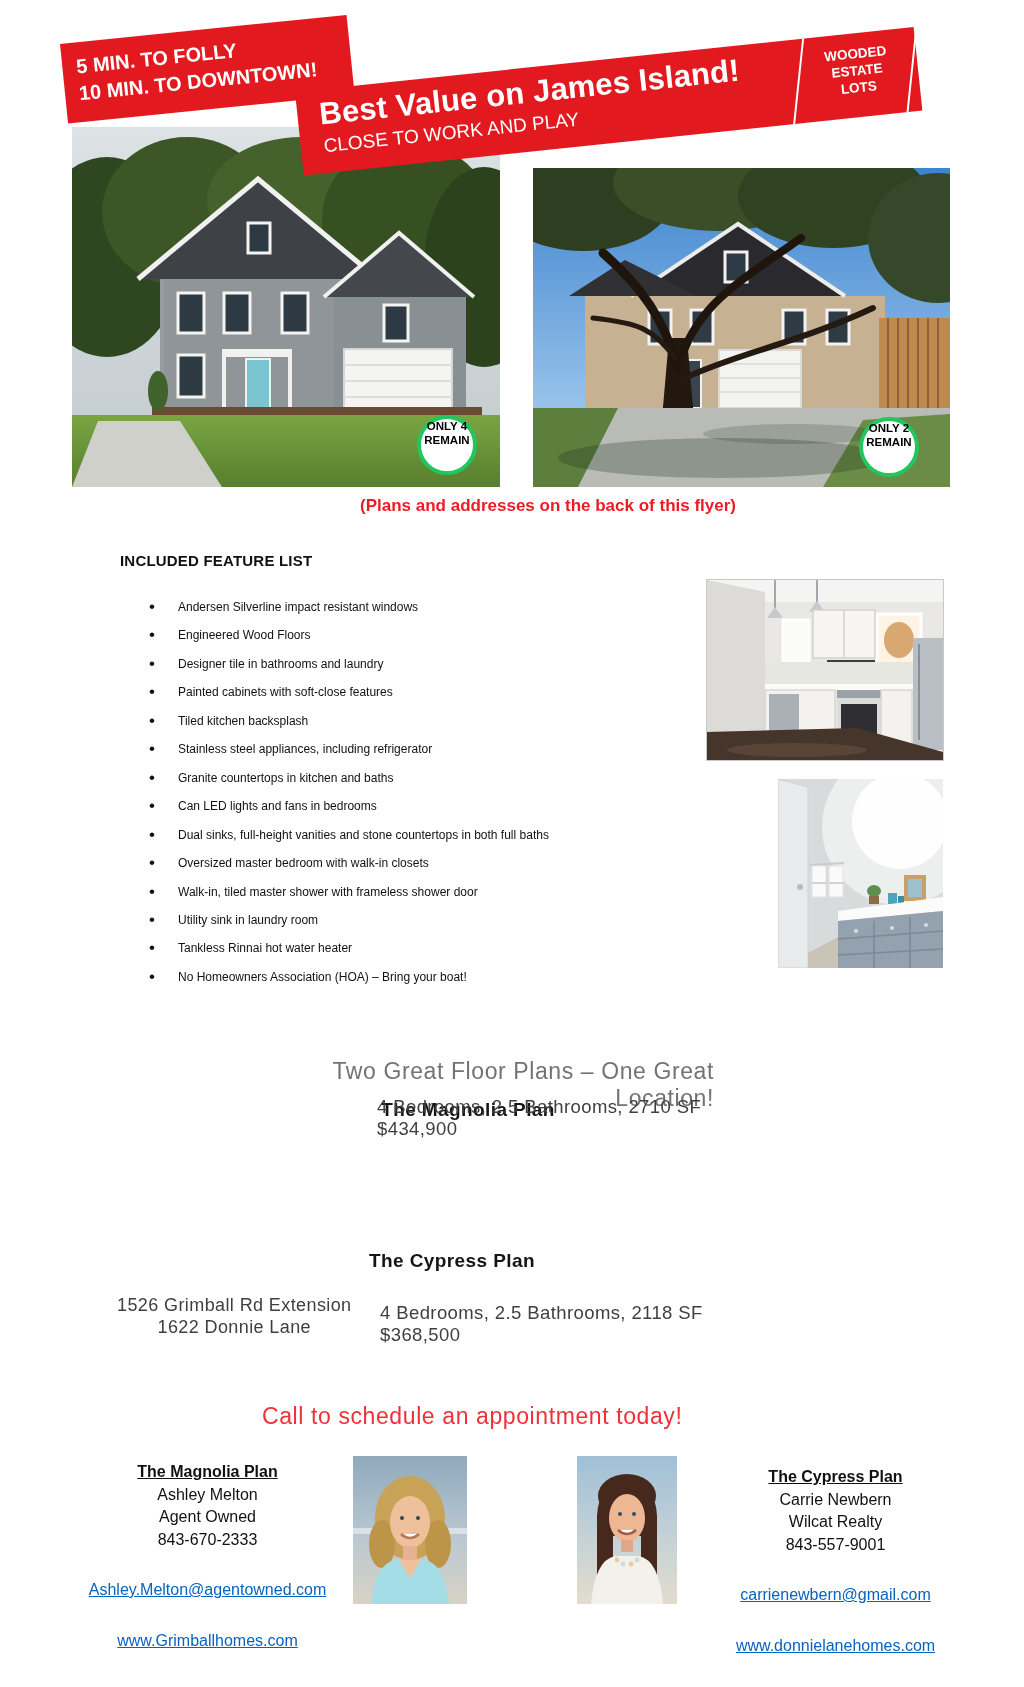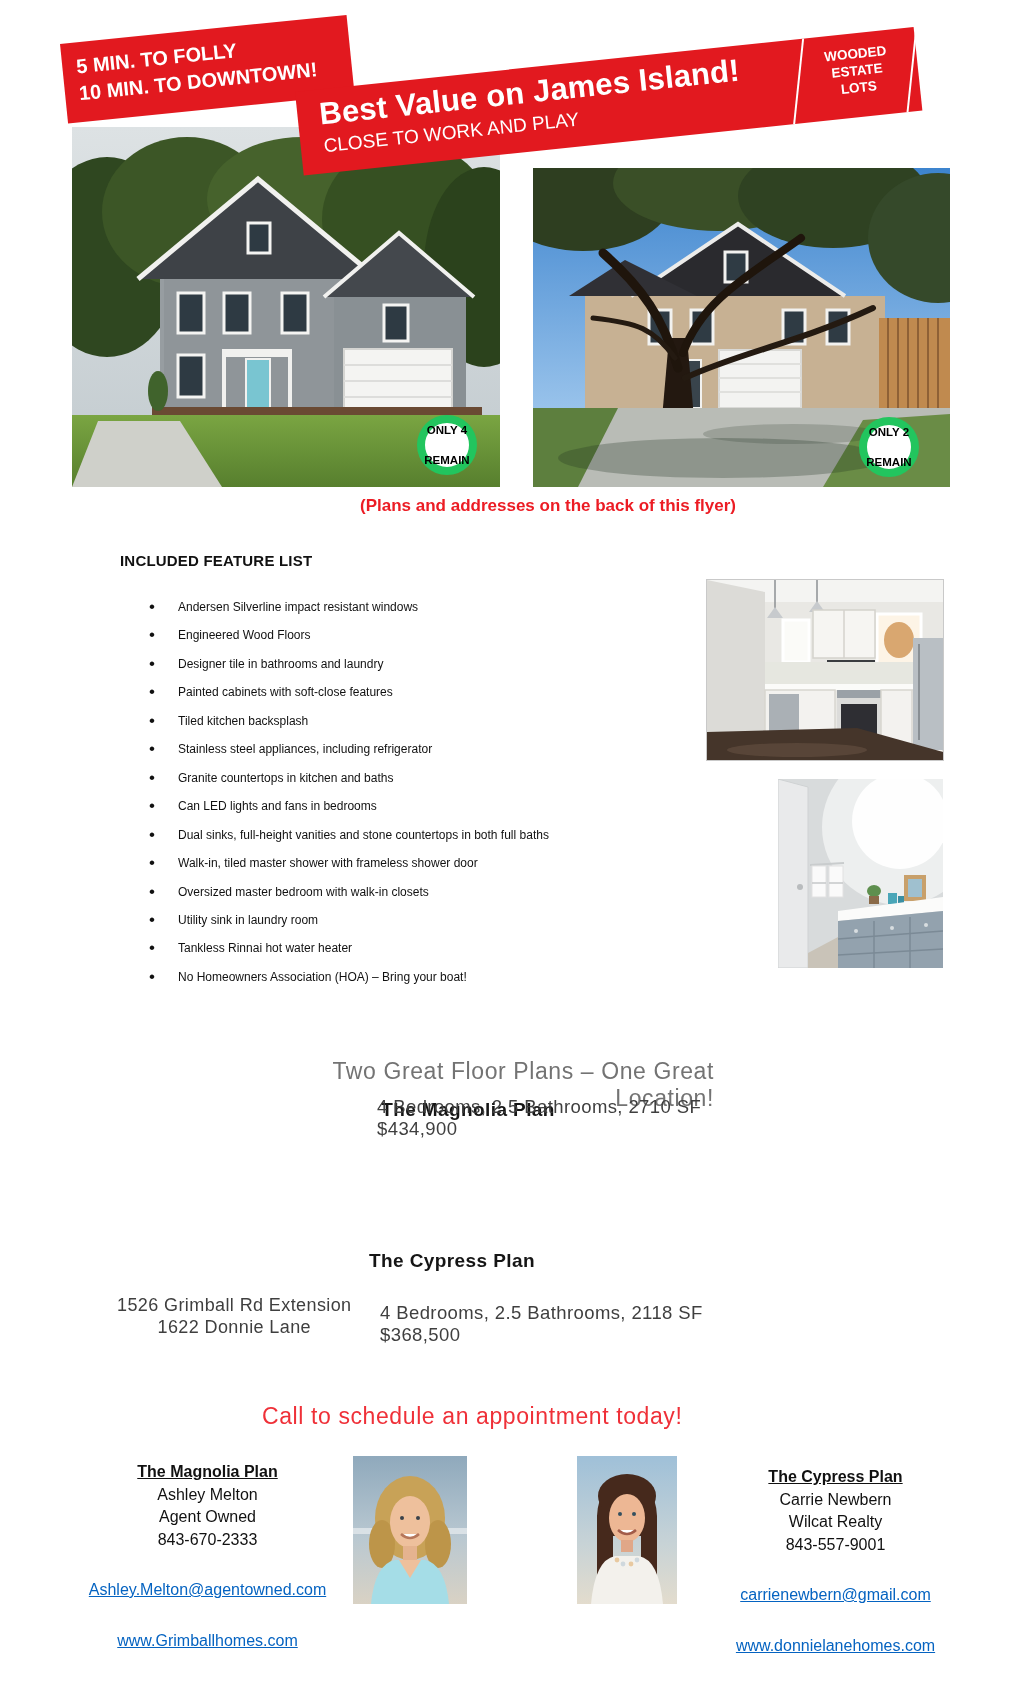--- a/index.html
+++ b/index.html
@@ -20,22 +20,22 @@
   .corner-text { transform:skewX(12deg); text-align:center; font-weight:bold; font-size:13.5px; line-height:17px; padding-top:12px; }
 
   
   .photo { position:absolute; overflow:hidden; background:#dfe3e5; }
   .photo svg { display:block; width:100%; height:100%; }
   #kitchen-photo { border:1px solid #c9c9c9; }
 
   
   .remain-badge {
     position:absolute; width:60px; height:60px; border-radius:50%;
-    background:#fff; border:8px solid #22c55e; box-sizing:border-box;
-    display:flex; flex-direction:column; align-items:center; justify-content:space-between;
+    background:#fff; border:4px solid #22c55e; box-sizing:border-box;
+    display:flex; flex-direction:column; align-items:center; justify-content:flex-start;
     font-weight:bold; font-size:11.5px; line-height:14px; color:#000; z-index:6; text-align:center;
   }
 
   
   #caption { left:0; top:496px; width:1024px; text-align:center; color:#ec1c24; font-weight:bold; font-size:17px;padding-left:36px; }
 
   #features-title { left:120px; top:552px; font-weight:bold; font-size:15px; letter-spacing:0.2px; }
   #features-list { left:148px; top:593px; width:660px; list-style:none; margin:0; padding:0; }
   #features-list li { position:relative; padding-left:30px; font-size:12px; line-height:28.45px; white-space:nowrap; }
   #features-list li::before { content:"\2022"; position:absolute; left:1px; font-size:17px; }
@@ -202,22 +202,22 @@
   <ul class="abs" id="features-list">
     <li>Andersen Silverline impact resistant windows</li>
     <li>Engineered Wood Floors</li>
     <li>Designer tile in bathrooms and laundry</li>
     <li>Painted cabinets with soft-close features</li>
     <li>Tiled kitchen backsplash</li>
     <li>Stainless steel appliances, including refrigerator</li>
     <li>Granite countertops in kitchen and baths</li>
     <li>Can LED lights and fans in bedrooms</li>
     <li>Dual sinks, full-height vanities and stone countertops in both full baths</li>
+    <li>Oversized master bedroom with walk-in closets</li>
     <li>Walk-in, tiled master shower with frameless shower door</li>
-    <li>Oversized master bedroom with walk-in closets</li>
     <li>Utility sink in laundry room</li>
     <li>Tankless Rinnai hot water heater</li>
     <li>No Homeowners Association (HOA) – Bring your boat!</li>
   </ul>
 
   <div class="photo" id="kitchen-photo" style="left:706px; top:579px; width:236px; height:180px;">
     <svg viewBox="0 0 236 180" preserveAspectRatio="none">
       <rect width="236" height="180" fill="#e9e8e4"></rect>
       <rect width="236" height="22" fill="#f4f4f2"></rect>
       <polygon points="0,0 58,12 58,180 0,180" fill="#dcdbd7"></polygon>

